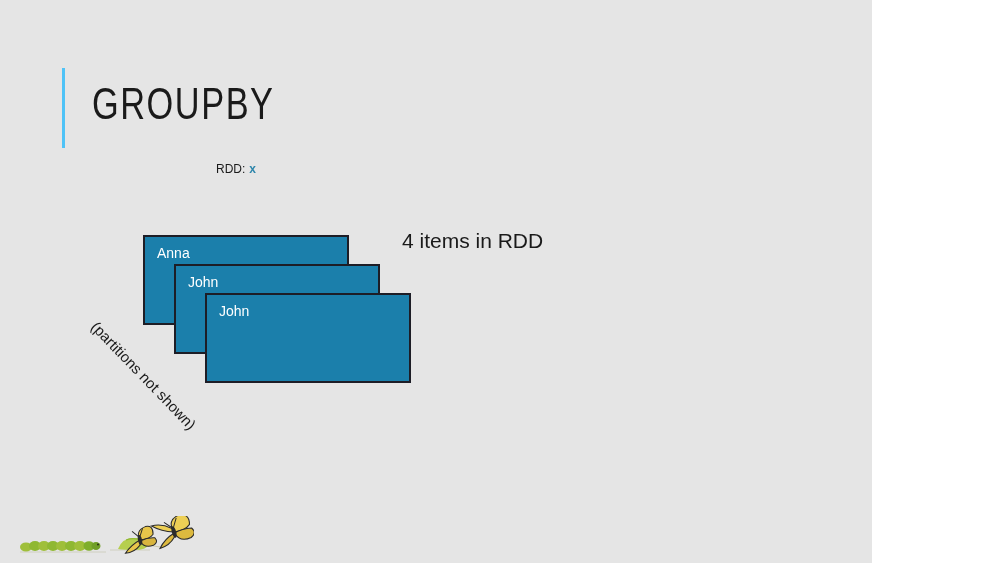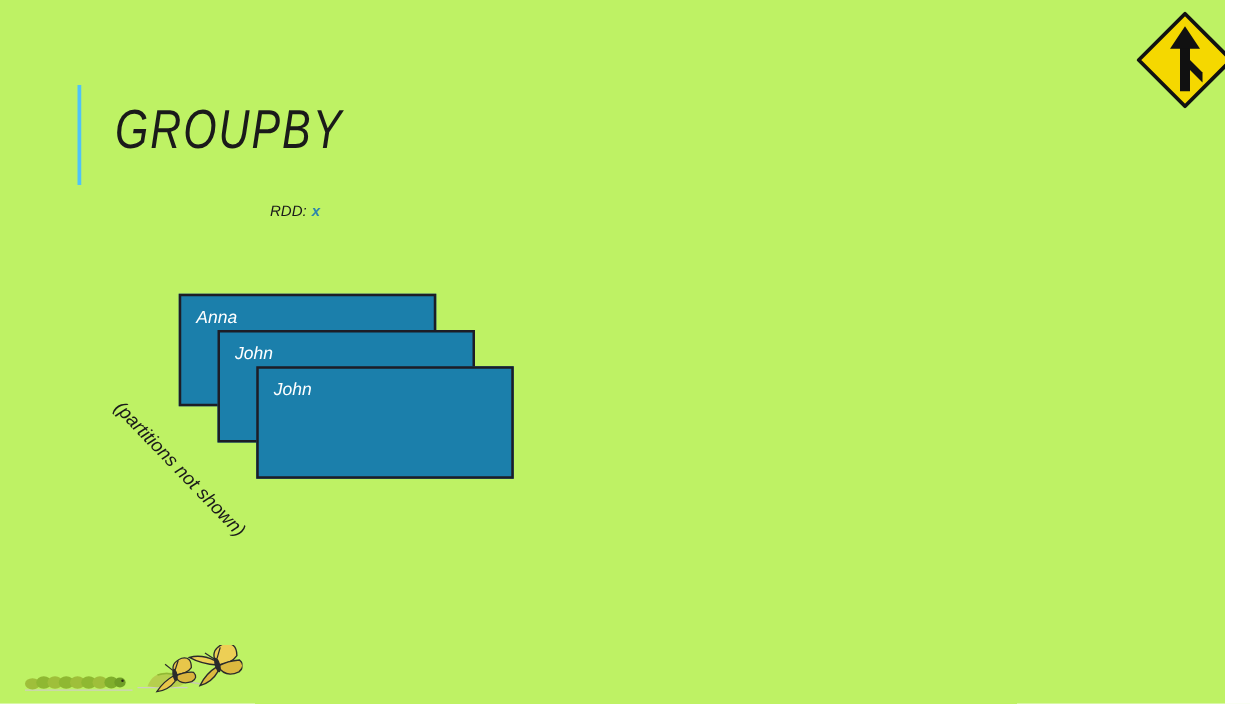--- a/index.html
+++ b/index.html
@@ -5,25 +5,24 @@
   html, body {
     margin: 0;
     padding: 0;
     background: #ffffff;
   }
   body {
     font-family: "Liberation Sans", sans-serif;
   }
   #slide {
     position: relative;
-    width: 980px;
+    width: 872px;
     height: 563px;
-    background: #bef264;
+    background: #e5e5e5;
     overflow: hidden;
-    font-style: italic;
   }
 
   
   #title-accent-bar {
     position: absolute;
     left: 62px;
     top: 68px;
     width: 3px;
     height: 80px;
     background: #4FC3F7;
@@ -137,20 +136,21 @@
   </div>
   <div class="card" id="card-anna">
     <span class="card-label">John</span>
   </div>
   <div class="card" id="card-fred">
     <span class="card-label">John</span>
   </div>
 
   <div id="partitions-note">(partitions not shown)</div>
 
+  <div id="items-count">4 items in RDD</div>
 
   <svg id="merge-sign" viewBox="0 0 80 80">
     <polygon points="40,3 77,40 40,77 3,40" fill="#F5D800" stroke="#111111" stroke-width="3" stroke-linejoin="round"></polygon>
     <g fill="#111111">
       <rect x="36" y="30" width="8" height="35"></rect>
       <polygon points="40,13 52,31 28,31"></polygon>
       <path d="M44 40 L54 50 L54 58 L44 48 Z"></path>
     </g>
   </svg>
 

